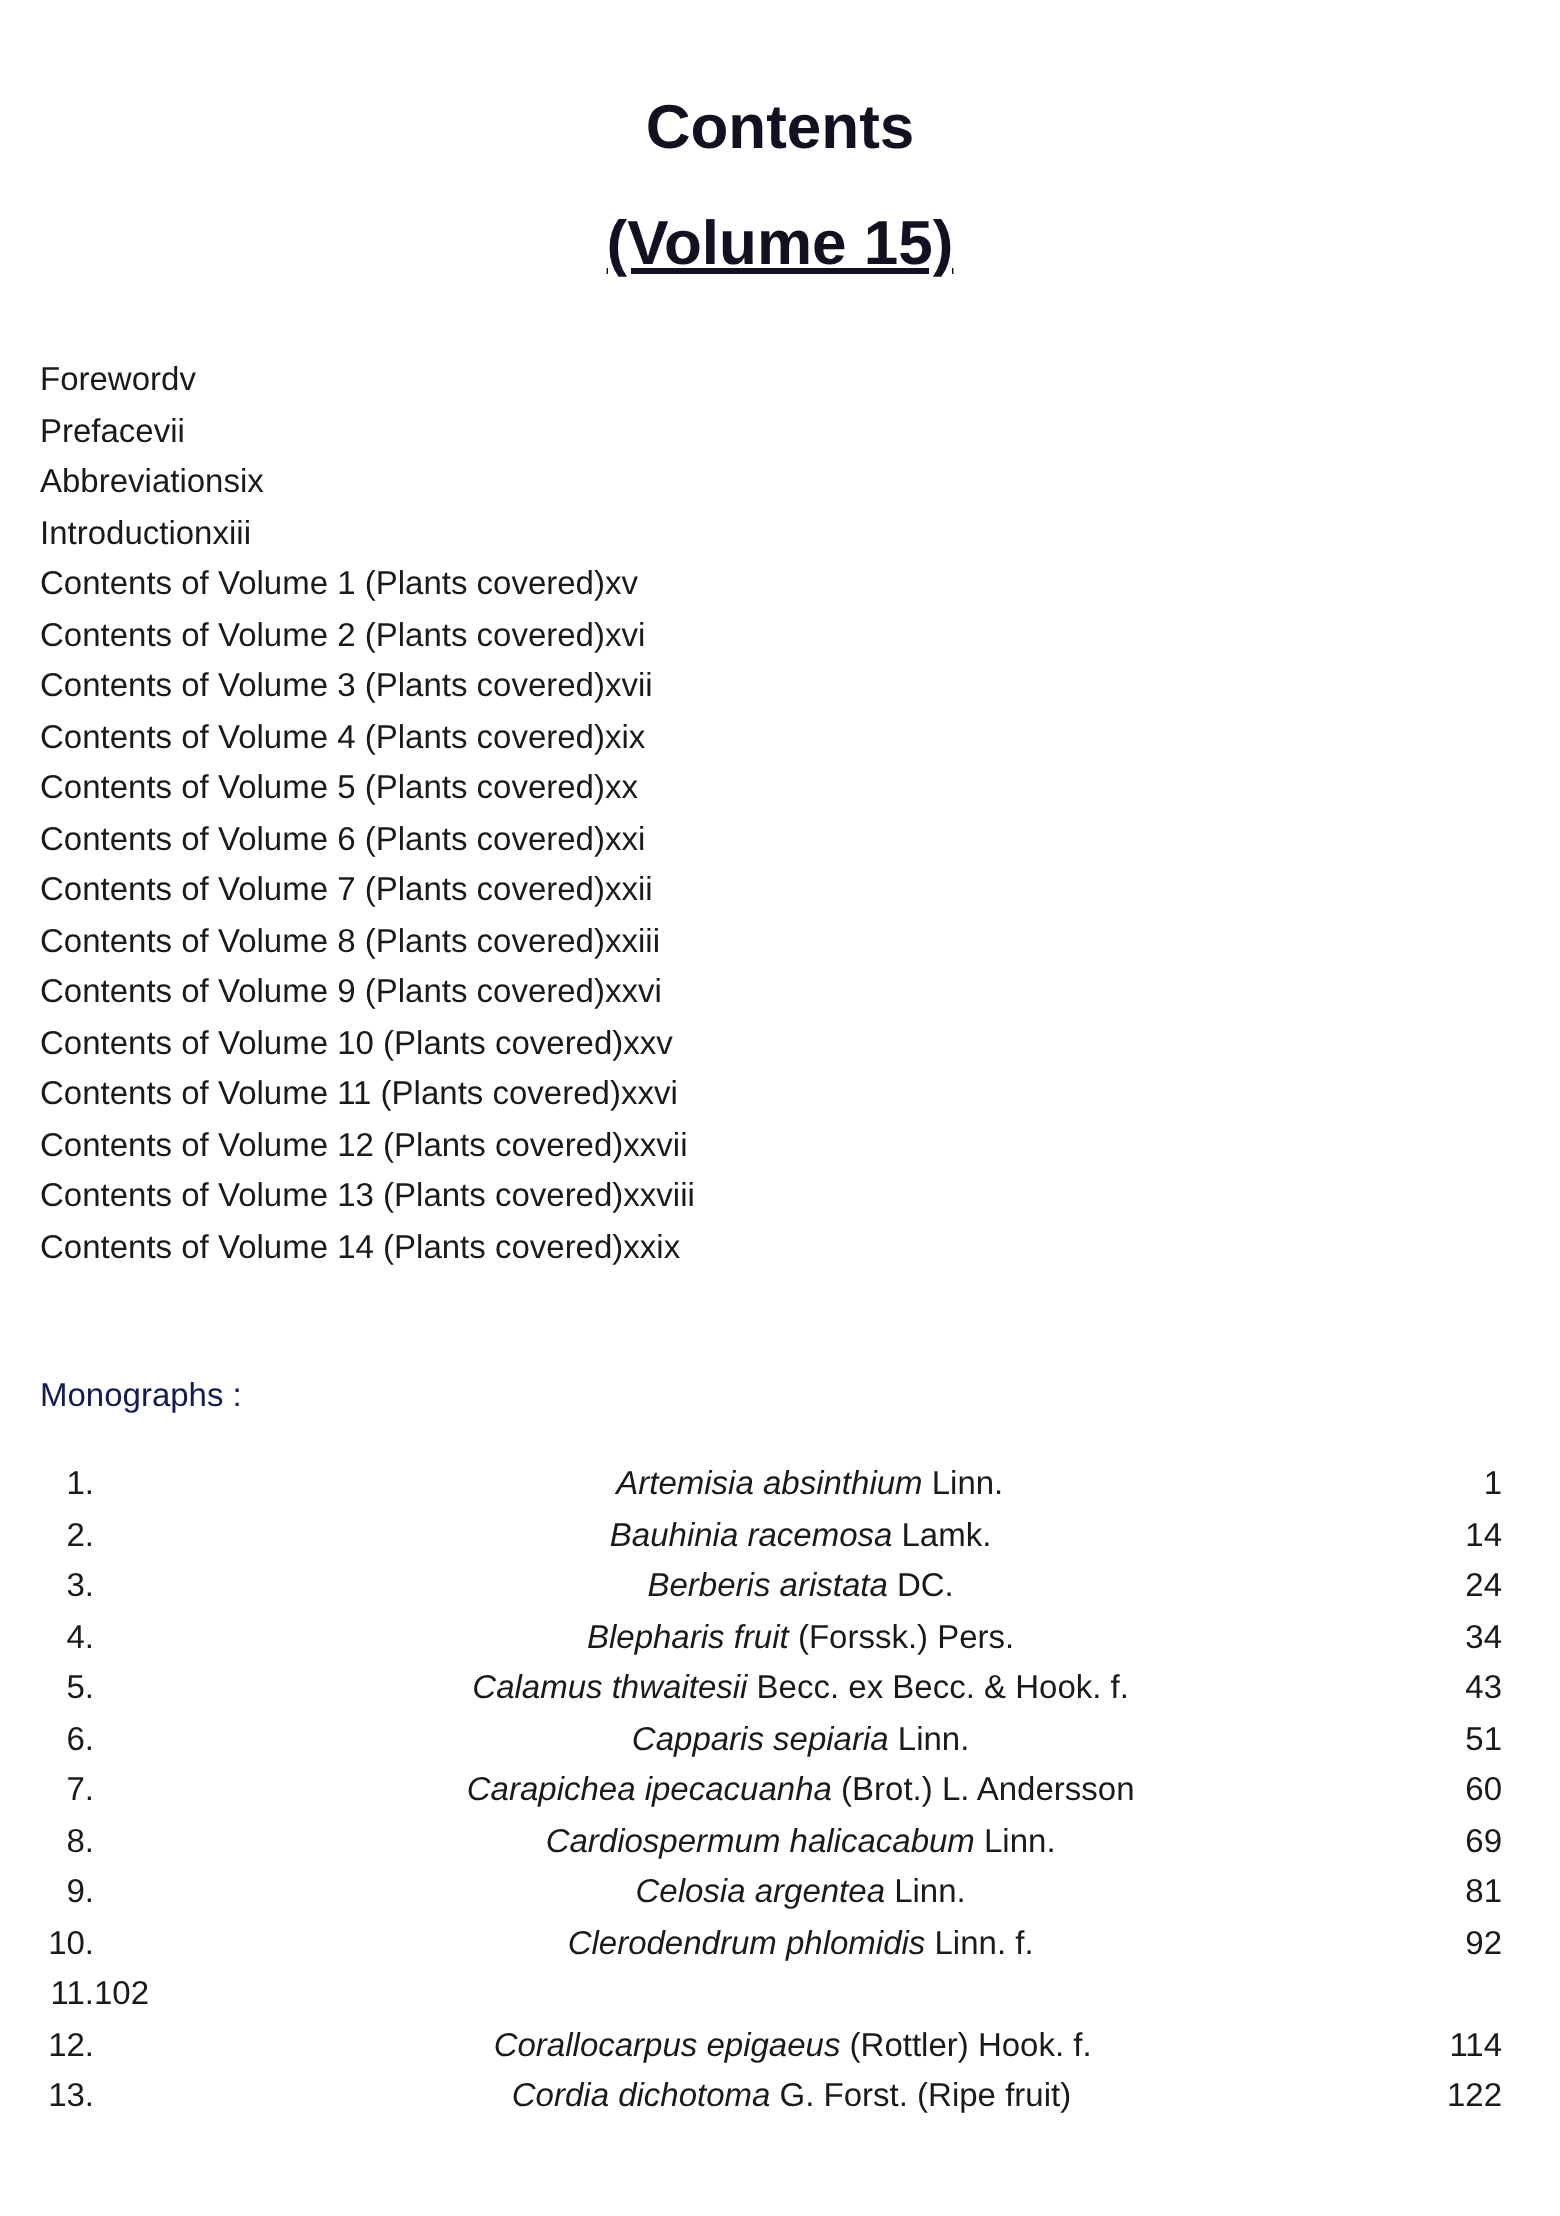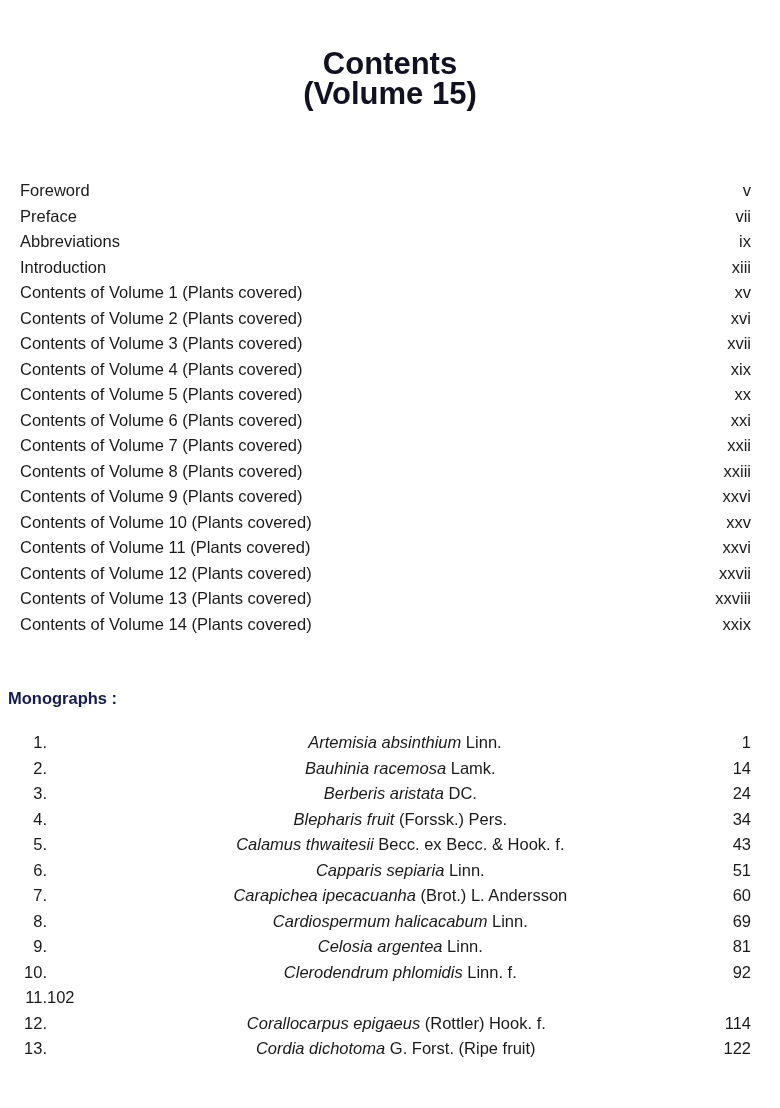--- a/index.html
+++ b/index.html
@@ -5,30 +5,30 @@
   html, body { margin: 0; padding: 0; background: #ffffff; }
   body {
     width: 780px; height: 1108px; position: relative; overflow: hidden;
     font-family: "Liberation Sans", sans-serif; color: #1a1a1a;
   }
   .title {
     position: absolute; left: 0; width: 780px; text-align: center;
     font-weight: bold; font-size: 31px; color: #111122; line-height: 40px;
   }
   .title.l1 { top: 44px; }
-  .title.l2 { top: 74px; }
+  .title.l2 { top: 102px; text-decoration: underline; }
   .front { position: absolute; left: 20px; top: 178px; width: 731px; }
   .row {
-    display: flex; justify-content: space-between; align-items: baseline;
+    display: flex; align-items: baseline;
     height: 25.5px; font-size: 16.5px; line-height: 25.5px;
   }
   .row .pg { text-align: right; }
   .mono-head {
-    position: absolute; left: 8px; top: 689px;
-    font-weight: bold; font-size: 16.5px; color: #141a52;
+    position: absolute; left: 20px; top: 689px;
+    font-weight: normal; font-size: 16.5px; color: #141a52;
   }
   .mono { position: absolute; left: 20px; top: 730px; width: 731px; }
   .mrow {
     display: flex; align-items: baseline; height: 25.5px;
     font-size: 16.5px; line-height: 25.5px;
   }
   .mrow .num { width: 27px; text-align: right; }
   .mrow .name { margin-left: 21px; flex: 1; text-align: center; }
   .mrow .name i { font-style: italic; }
   .mrow .pg { text-align: right; }

